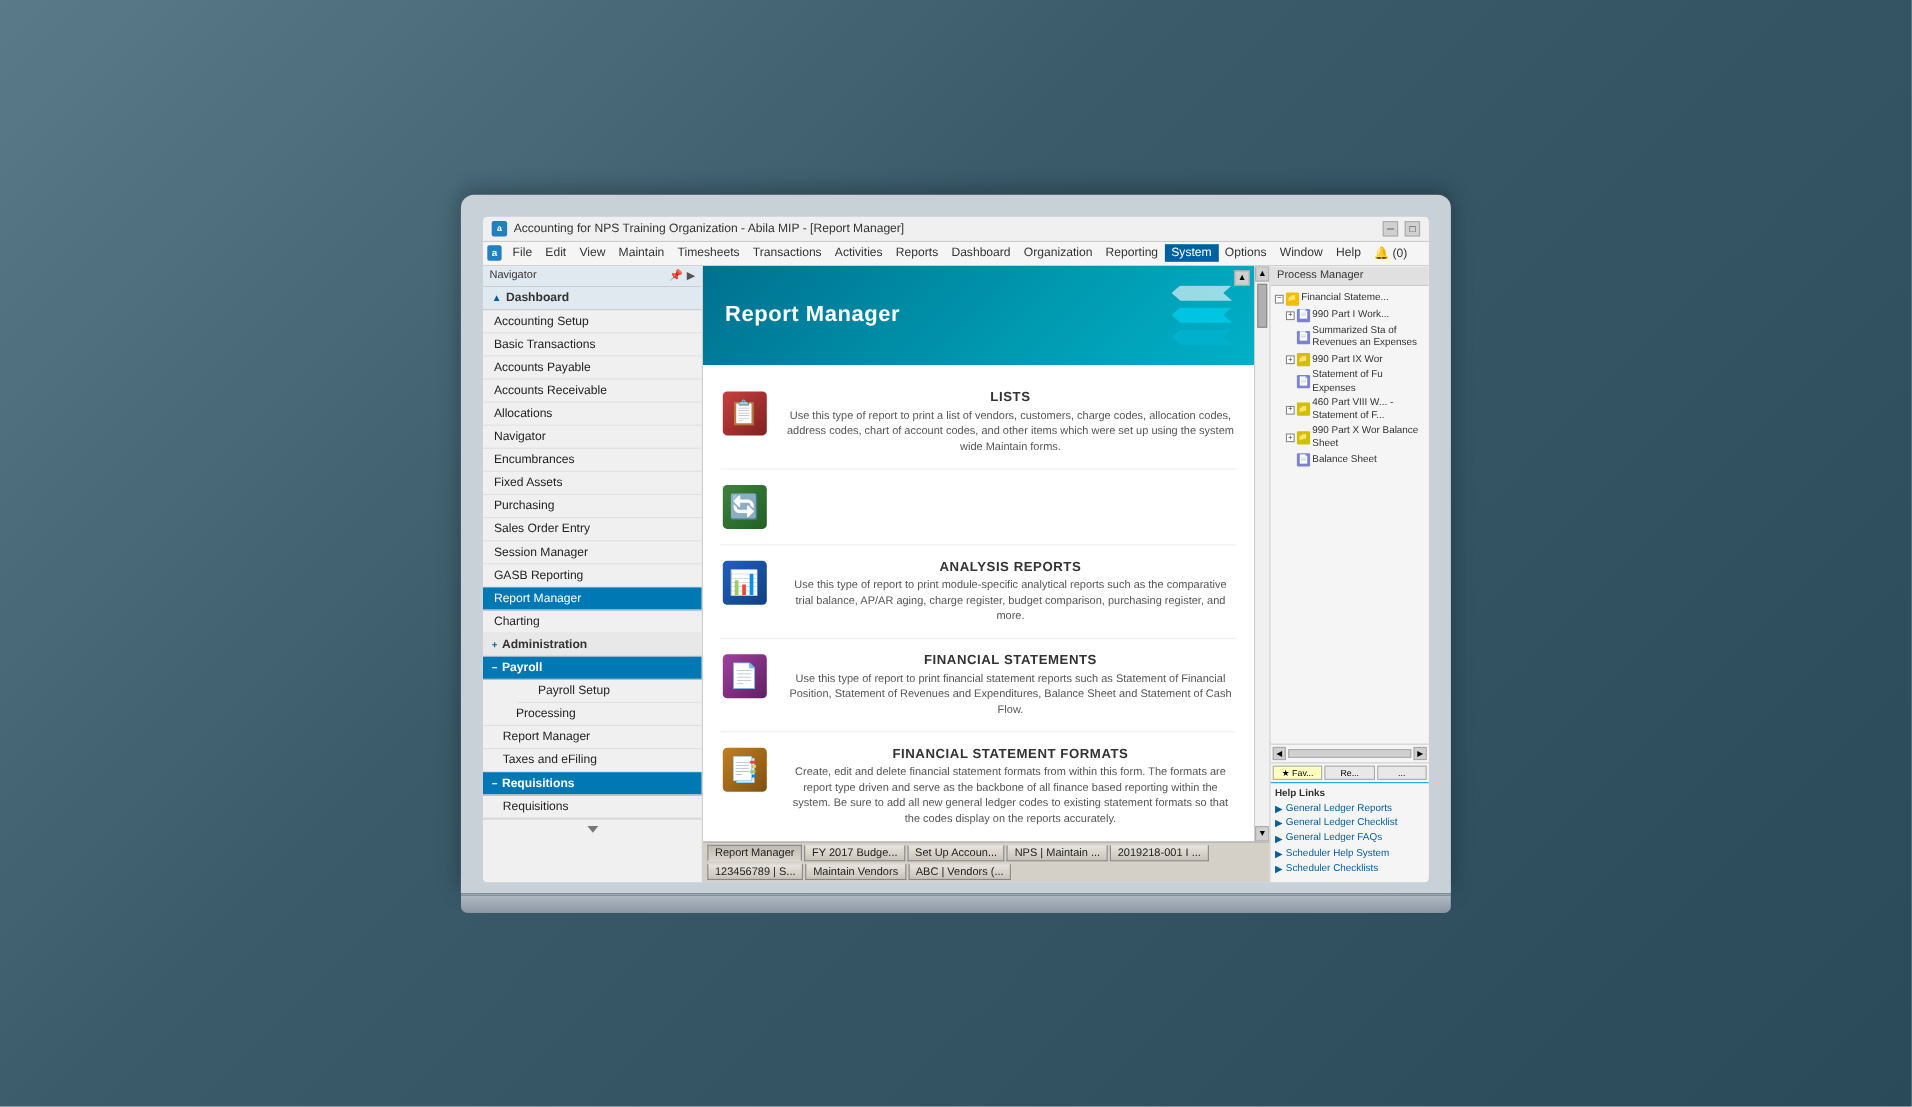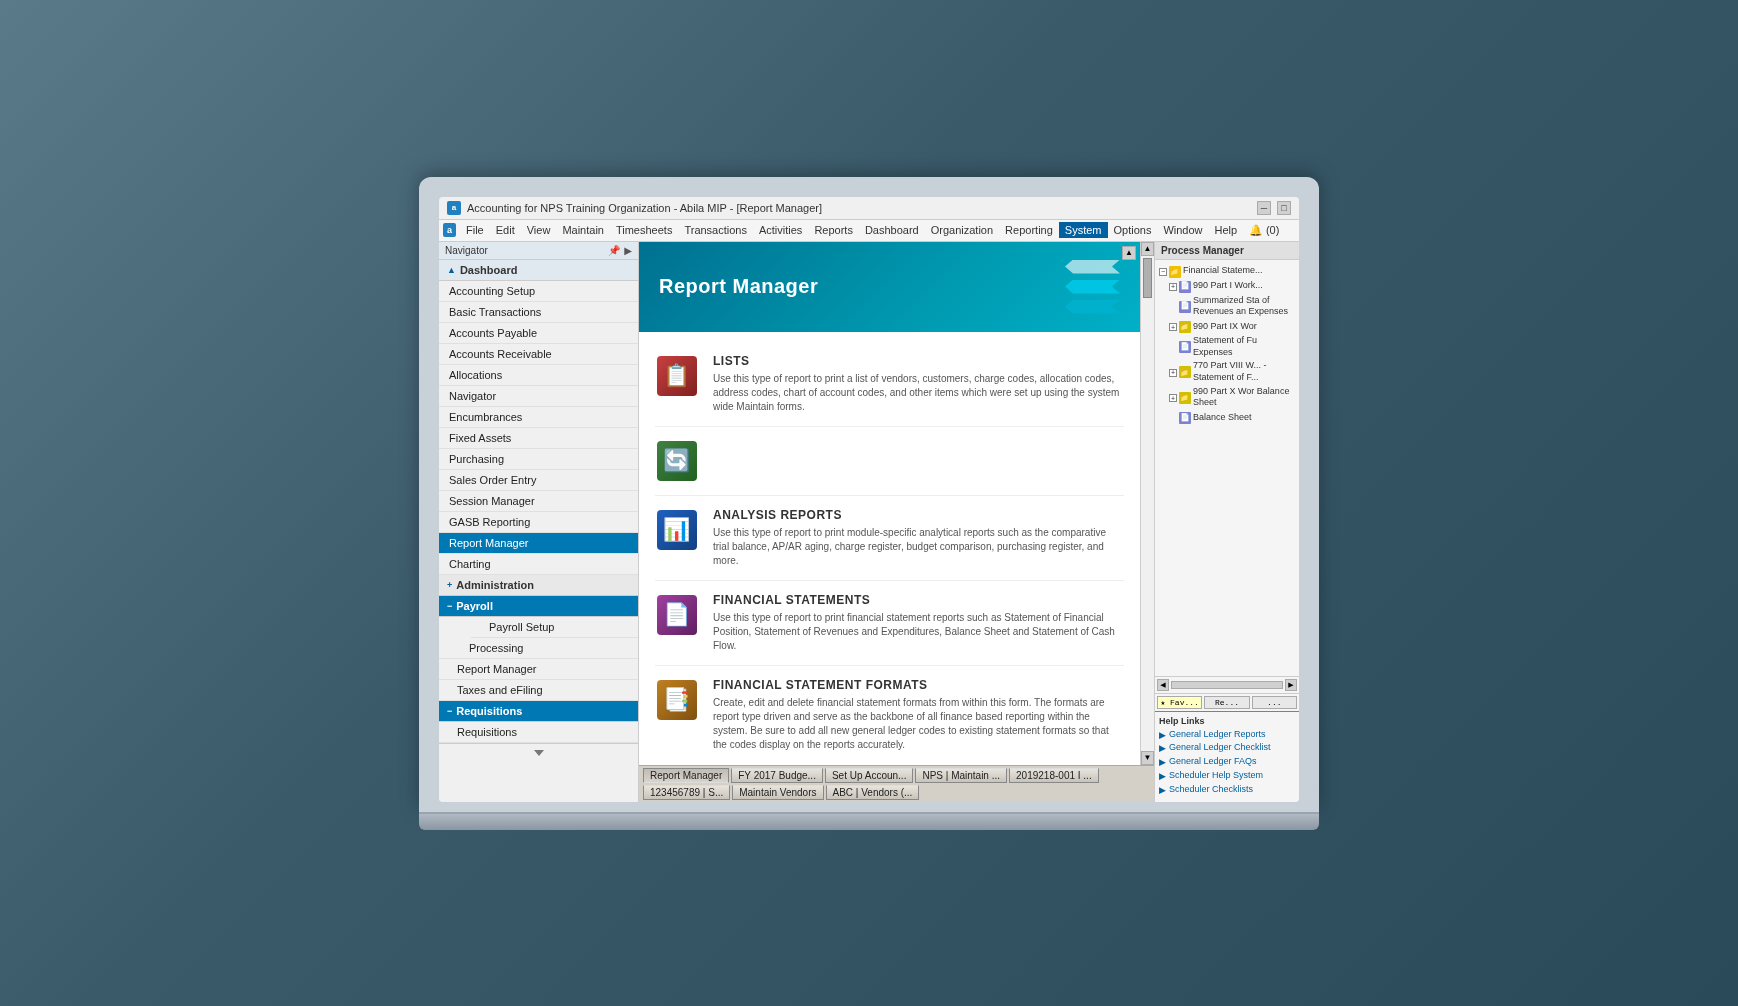--- a/index.html
+++ b/index.html
@@ -233,21 +233,21 @@
     }
     .report-section:last-child { border-bottom: none; }
     .section-icon {
       width: 44px;
       height: 44px;
       flex-shrink: 0;
       display: flex;
       align-items: center;
       justify-content: center;
     }
-    .section-body { flex: 1; }
+    .section-body { flex: 1; text-align: center; }
     .section-title {
       font-size: 12px;
       font-weight: bold;
       color: #333;
       letter-spacing: 0.5px;
       margin-bottom: 4px;
     }
     .section-desc {
       font-size: 10px;
       color: #555;
@@ -292,21 +292,21 @@
       display: flex;
       flex-direction: column;
       font-size: 10px;
       overflow: hidden;
     }
     .right-panel-header {
       background: #e0e0e0;
       border-bottom: 1px solid #ccc;
       padding: 3px 6px;
       font-size: 10px;
-      font-weight: bold;
+      font-weight: normal;
       color: #333;
     }
     .process-tree {
       flex: 1;
       overflow-y: auto;
       padding: 4px;
     }
     .tree-item {
       display: flex;
       align-items: center;
@@ -352,21 +352,20 @@
       flex-shrink: 0;
       background: white;
     }
     .tree-indent { margin-left: 10px; }
 
     .process-toolbar {
       border-top: 1px solid #ccc;
       padding: 2px;
       display: flex;
       gap: 2px;
-      font-family: Liberation Mono, monospace;
     }
     .proc-tab {
       flex: 1;
       background: #e8e8e8;
       border: 1px solid #aaa;
       font-size: 8px;
       padding: 1px 2px;
       cursor: pointer;
       text-align: center;
       white-space: nowrap;
@@ -661,21 +660,21 @@
                 <div class="tree-indent">
                   <div class="tree-item">
                     <div class="tree-icon tree-doc" style="font-size:8px;background:#8080d0;">📄</div>
                     <span class="tree-label">Statement of Fu Expenses</span>
                   </div>
                 </div>
 
                 <div class="tree-item">
                   <div class="tree-expand">+</div>
                   <div class="tree-icon tree-folder" style="background:#d0c000;">📁</div>
-                  <span class="tree-label">770 Part VIII W... - Statement of F...</span>
+                  <span class="tree-label">460 Part VIII W... - Statement of F...</span>
                 </div>
 
                 <div class="tree-item">
                   <div class="tree-expand">+</div>
                   <div class="tree-icon tree-folder" style="background:#d0c000;">📁</div>
                   <span class="tree-label">990 Part X Wor Balance Sheet</span>
                 </div>
 
                 <div class="tree-indent">
                   <div class="tree-item">

